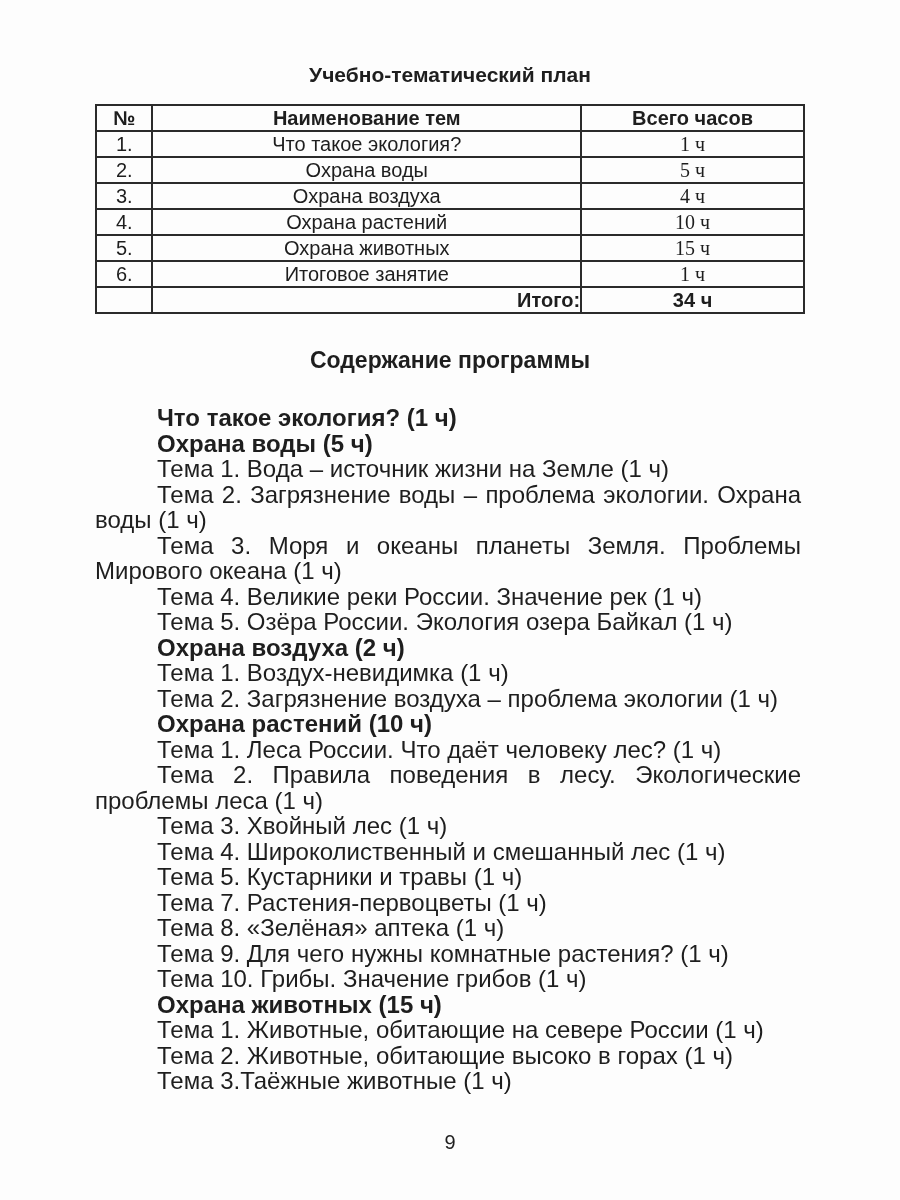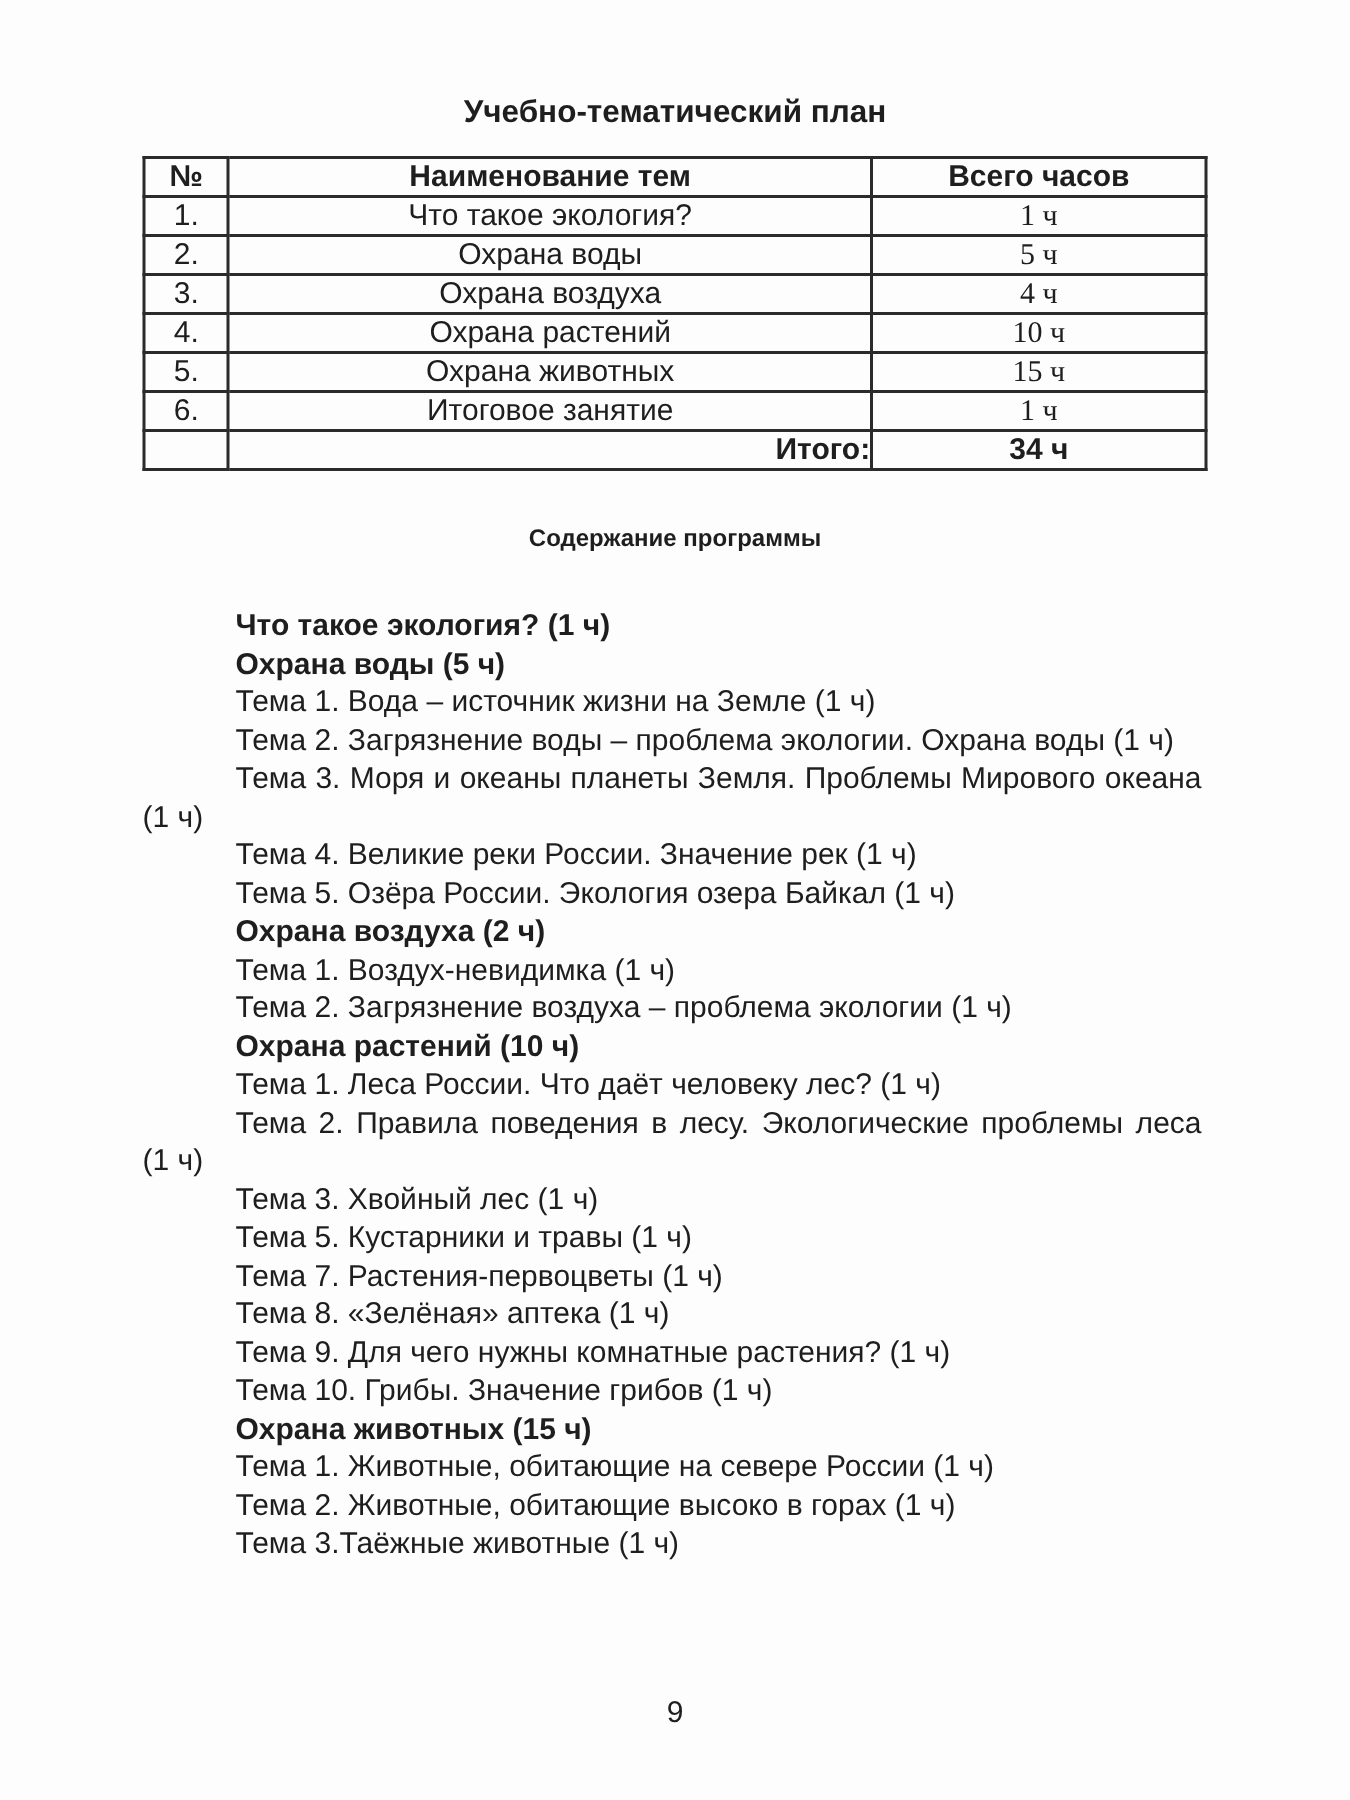--- a/index.html
+++ b/index.html
@@ -45,30 +45,30 @@
   .col-hours { width: 221px; }
   table.toc th { font-weight: bold; text-align: center; }
   td.cell-num   { text-align: center; }
   td.cell-name  { text-align: center; padding-left: 9px; }
   td.cell-hours { text-align: center; font-family: Liberation Serif, serif; }
   td.cell-total-label { text-align: right; padding-right: 10px; font-weight: bold; }
   td.cell-total-hours { text-align: center; font-weight: bold; }
   .section-heading {
     text-align: center;
     font-weight: bold;
-    font-size: 16px;
+    font-size: 23px;
     line-height: 26px;
     margin: 33px 0 32px 0;
   }
   .content {
     width: 706px;
   }
   .para {
     margin: 0;
-    font-size: 20px;
+    font-size: 24px;
     line-height: 25.5px;
     text-align: justify;
     text-indent: 62px;
   }
   .para-bold { font-weight: bold; }
   .page-number {
     position: absolute;
     left: 0;
     top: 1131px;
     width: 900px;
@@ -143,20 +143,21 @@
     <p class="para">Тема 3. Моря и океаны планеты Земля. Проблемы Мирового океана (1 ч)</p>
     <p class="para">Тема 4. Великие реки России. Значение рек (1 ч)</p>
     <p class="para">Тема 5. Озёра России. Экология озера Байкал (1 ч)</p>
     <p class="para para-bold">Охрана воздуха (2 ч)</p>
     <p class="para">Тема 1. Воздух-невидимка (1 ч)</p>
     <p class="para">Тема 2. Загрязнение воздуха – проблема экологии (1 ч)</p>
     <p class="para para-bold">Охрана растений (10 ч)</p>
     <p class="para">Тема 1. Леса России. Что даёт человеку лес? (1 ч)</p>
     <p class="para">Тема 2. Правила поведения в лесу. Экологические проблемы леса (1 ч)</p>
     <p class="para">Тема 3. Хвойный лес (1 ч)</p>
+    <p class="para">Тема 4. Широколиственный и смешанный лес (1 ч)</p>
     <p class="para">Тема 5. Кустарники и травы (1 ч)</p>
     <p class="para">Тема 7. Растения-первоцветы (1 ч)</p>
     <p class="para">Тема 8. «Зелёная» аптека (1 ч)</p>
     <p class="para">Тема 9. Для чего нужны комнатные растения? (1 ч)</p>
     <p class="para">Тема 10. Грибы. Значение грибов (1 ч)</p>
     <p class="para para-bold">Охрана животных (15 ч)</p>
     <p class="para">Тема 1. Животные, обитающие на севере России (1 ч)</p>
     <p class="para">Тема 2. Животные, обитающие высоко в горах (1 ч)</p>
     <p class="para">Тема 3.Таёжные животные (1 ч)</p>
   </div>

